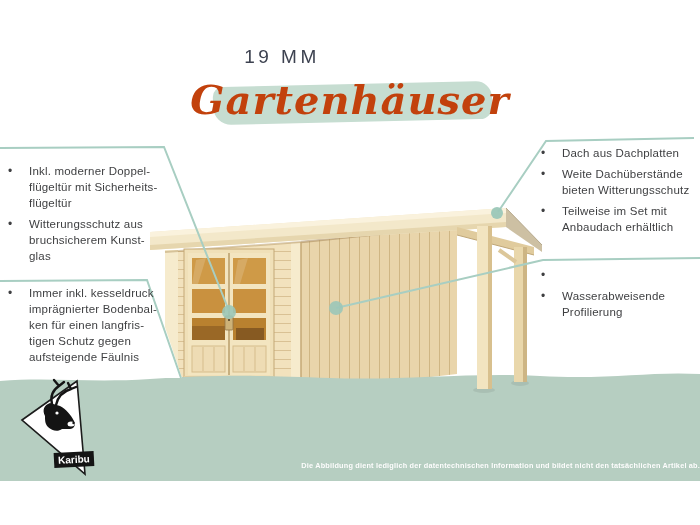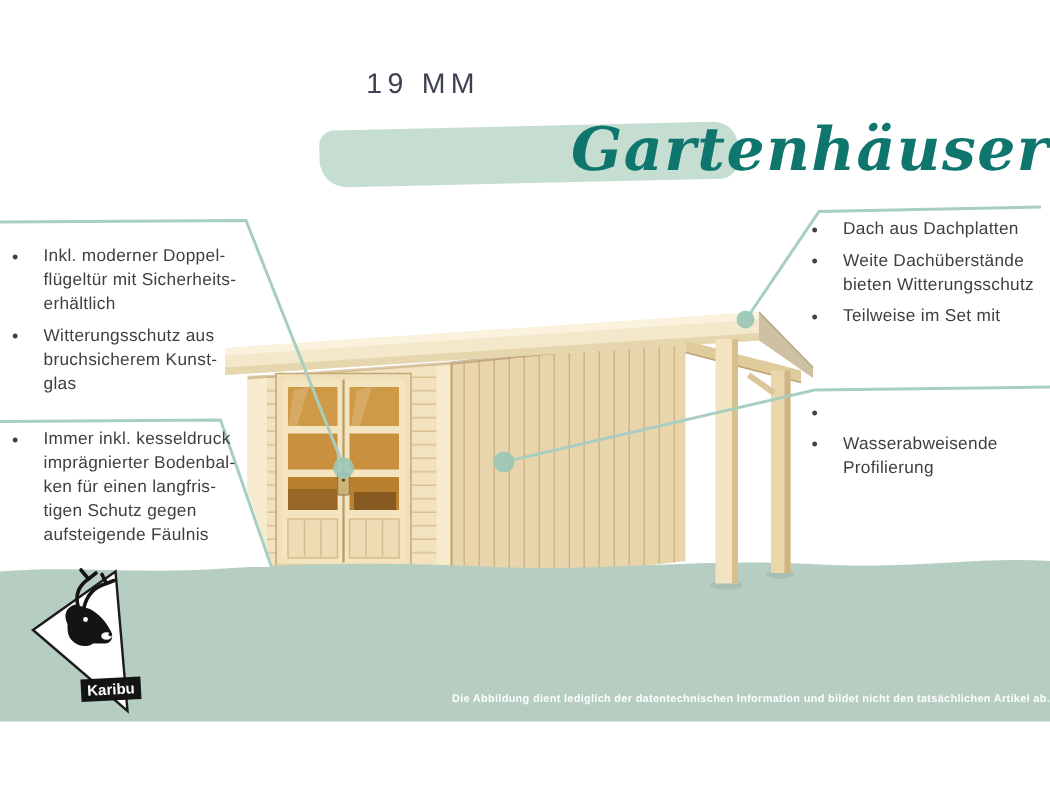--- a/index.html
+++ b/index.html
@@ -5,23 +5,23 @@
   html,body{margin:0;padding:0;background:#fff;}
   .canvas{position:relative;width:700px;height:525px;background:#ffffff;overflow:hidden;
           font-family:"Liberation Sans",sans-serif;}
   svg{position:absolute;left:0;top:0;}
   #illustration{z-index:1;}
   #overlay{z-index:2;pointer-events:none;}
   .headline{position:absolute;top:46px;left:0;width:564px;text-align:center;
             font-size:19px;letter-spacing:3.5px;color:#3d4250;font-weight:400;z-index:3;}
   .brush{position:absolute;left:213px;top:84px;width:279px;height:38px;background:#c6ddd1;
          border-radius:10px 16px 12px 18px;transform:rotate(-1.3deg);z-index:3;}
-  .script-title{position:absolute;left:0;top:76px;width:700px;text-align:right;z-index:4;
+  .script-title{position:absolute;left:0;top:76px;width:700px;text-align:center;z-index:4;
          font-family:"DejaVu Serif",serif;font-style:italic;font-weight:bold;
-         font-size:40px;color:#0f766e;letter-spacing:1px;}
+         font-size:40px;color:#c2410c;letter-spacing:1px;}
   .callout{position:absolute;color:#3e3f41;font-size:11.5px;line-height:16px;
            letter-spacing:0.2px;z-index:5;}
   .callout .item{display:flex;margin-bottom:5px;}
   .callout .dot{width:21px;flex:none;font-size:12px;}
   .lt{left:8px;top:163px;width:176px;}
   .lb{left:8px;top:285px;width:172px;}
   .rt{left:541px;top:145px;width:159px;}
   .rb{left:541px;top:267px;width:159px;}
   .disclaimer{position:absolute;top:461px;right:0;z-index:5;
               font-size:7.3px;font-weight:bold;color:#fdfdfd;letter-spacing:0.2px;}
@@ -140,21 +140,21 @@
   <div class="headline">19 MM</div>
   <div class="brush"></div>
   <div class="script-title">Gartenhäuser</div>
 
   <div class="callout lt">
     <div class="item">
       <span class="dot">•</span>
       <div class="lines">
         <div>Inkl. moderner Doppel-</div>
         <div>flügeltür mit Sicherheits-</div>
-        <div>erhältlich</div>
+        <div>flügeltür</div>
       </div>
     </div>
     <div class="item">
       <span class="dot">•</span>
       <div class="lines">
         <div>Witterungsschutz aus</div>
         <div>bruchsicherem Kunst-</div>
         <div>glas</div>
       </div>
     </div>
@@ -184,20 +184,21 @@
       <span class="dot">•</span>
       <div class="lines">
         <div>Weite Dachüberstände</div>
         <div>bieten Witterungsschutz</div>
       </div>
     </div>
     <div class="item">
       <span class="dot">•</span>
       <div class="lines">
         <div>Teilweise im Set mit</div>
+        <div>Anbaudach erhältlich</div>
       </div>
     </div>
   </div>
 
   <div class="callout rb">
     <div class="item">
       <span class="dot">•</span>
     </div>
     <div class="item">
       <span class="dot">•</span>

